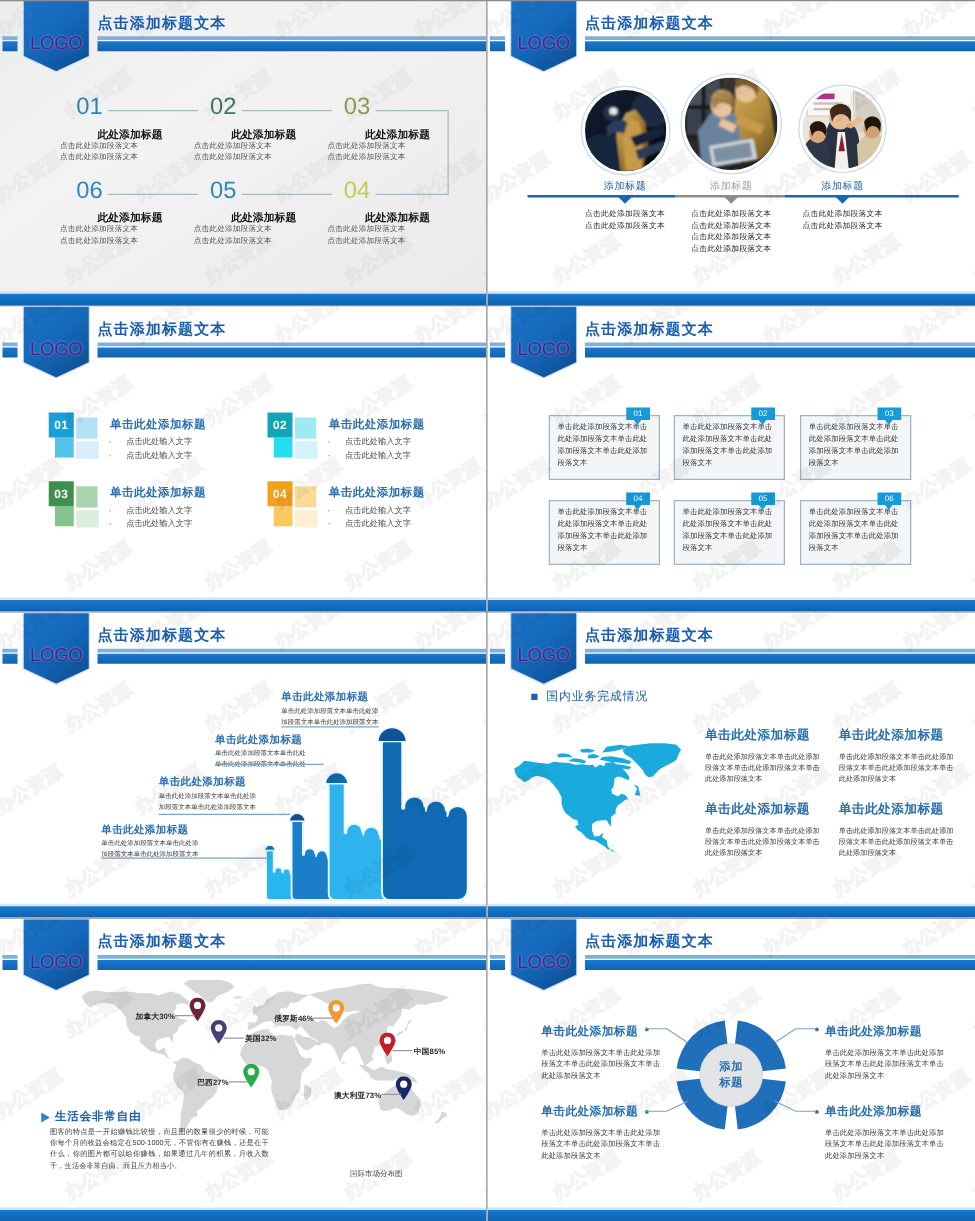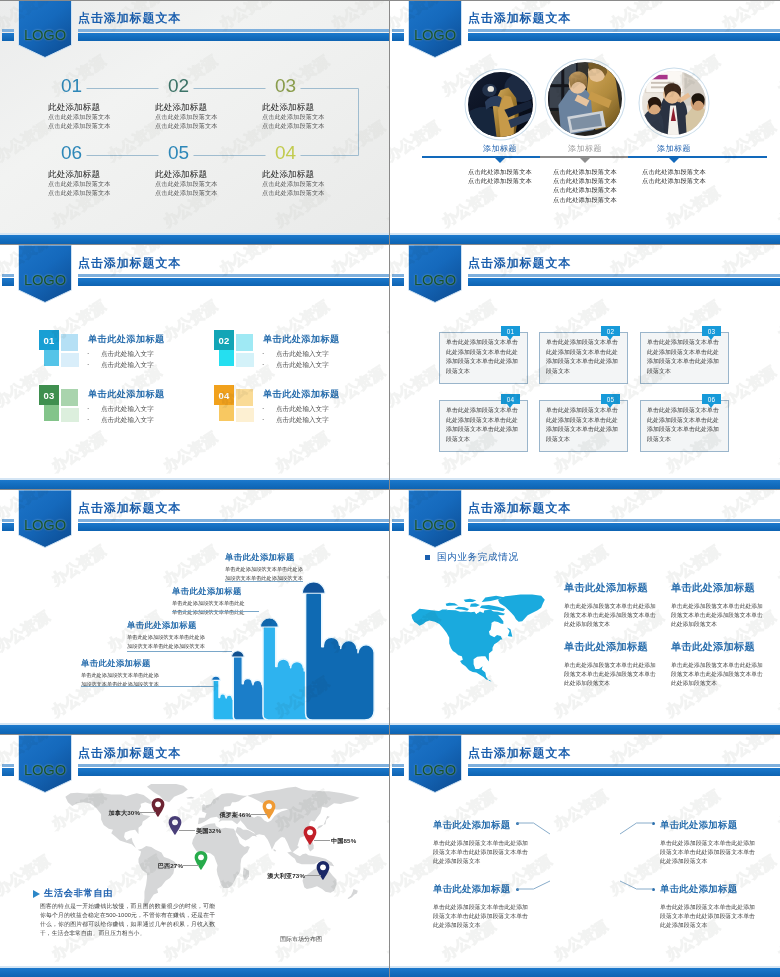--- a/index.html
+++ b/index.html
@@ -7,21 +7,21 @@
        font-family:"Liberation Sans",sans-serif;}
   .sheet{position:relative;width:780px;height:977px;overflow:hidden;background:#8a8a8a;}
   .slide{position:absolute;overflow:hidden;background:#fff;width:389px;height:244px;}
   .topline{position:absolute;left:0;top:0;width:780px;height:1px;background:#8a8a8a;z-index:30;}
   
   .wm{position:absolute;left:0;top:0;width:100%;height:100%;pointer-events:none;z-index:8;opacity:.5;mix-blend-mode:multiply;}
   
   .logo{position:absolute;left:18px;top:0;width:54px;height:58px;z-index:5;}
   .logo .txt{position:absolute;left:0;top:24px;width:54px;height:22px;
              display:flex;align-items:center;justify-content:center;
-             color:#14532d;font-size:14.8px;letter-spacing:-0.2px;font-weight:400;
+             color:#4c1d95;font-size:14.8px;letter-spacing:-0.2px;font-weight:400;
              text-shadow:0 0 2px rgba(255,255,255,.55),0 1px 1.2px rgba(0,45,95,.35);}
   .hdr-title{position:absolute;left:78px;top:11px;font-size:12px;font-weight:700;
              color:#1b5fae;letter-spacing:.9px;z-index:4;line-height:14px;}
   .hdr-bar{position:absolute;left:78px;top:33px;height:8px;right:0;
            background:linear-gradient(180deg,#1d79cc 0%,#1470c2 40%,#0e63b2 100%);z-index:2;}
   .hdr-bar-top{position:absolute;left:78px;top:29px;height:3px;right:0;background:#7fb0dd;z-index:2;}
   .hdr-tab{position:absolute;left:2px;top:33px;width:12px;height:8px;
            background:linear-gradient(180deg,#1d79cc,#0e63b2);z-index:2;}
   .hdr-tab-top{position:absolute;left:2px;top:29px;width:12px;height:3px;background:#7fb0dd;z-index:2;}
   .ftr{position:absolute;left:0;right:0;bottom:0px;height:9px;
@@ -30,21 +30,21 @@
 
   
   .sl1{background:#eeeeee;}
   .sl1 .wm{opacity:.30;}
   .bg1{position:absolute;inset:0;
        background:linear-gradient(145deg,#ebecec 0%,#f2f3f2 35%,#eeefee 65%,#e9eae9 100%);}
   .s1-lines{position:absolute;left:0;top:0;z-index:2;}
   .s1-grid{position:absolute;left:0;top:0;width:389px;height:244px;z-index:3;}
   .s1-cell{position:absolute;width:112px;}
   .s1-num{font-size:19px;font-weight:400;line-height:20px;font-family:"Liberation Sans",sans-serif;}
-  .s1-t{font-size:8.6px;font-weight:400;color:#151515;line-height:10px;margin-top:6px;letter-spacing:.1px;}
+  .s1-t{font-size:8.6px;font-weight:700;color:#151515;line-height:10px;margin-top:6px;letter-spacing:.1px;text-align:center;}
   .s1-p{font-size:6.1px;color:#555;line-height:6.9px;letter-spacing:0.15px;margin-top:2px;}
   
   .s2-wrap{position:absolute;left:0;top:0;width:390px;height:244px;z-index:3;}
   .s2-circ{position:absolute;border-radius:50%;overflow:hidden;
            box-shadow:0 0 0 2.5px #fff, 0 0 0 3.5px #c9dcea;}
   .s2-cap{position:absolute;text-align:center;font-size:8px;font-weight:400;letter-spacing:.5px;}
   .s2-rule{position:absolute;height:2px;}
   .s2-tri{position:absolute;width:0;height:0;border-left:6px solid transparent;border-right:6px solid transparent;}
   .s2-txt{position:absolute;font-size:6.2px;color:#2b2b2b;line-height:9.2px;text-align:center;letter-spacing:.2px;}
   
@@ -909,20 +909,30 @@
             <text x="0" y="294" transform="rotate(-32 0 294)">办公资源</text>
             <text x="112" y="294" transform="rotate(-32 112 294)">办公资源</text>
             <text x="224" y="294" transform="rotate(-32 224 294)">办公资源</text>
             <text x="336" y="294" transform="rotate(-32 336 294)">办公资源</text>
             <text x="448" y="294" transform="rotate(-32 448 294)">办公资源</text>
           </g>
         </svg></div>
 </div>
 
 <div class="slide" style="left:390px;top:735px;width:390px;height:242px;">
+  <div class="s8-donut"><svg width="92" height="92" viewBox="0 0 92 92">
+          <path d="M51.21 2.31A44 44 0 0 1 89.69 40.79L69.83 43.16A24 24 0 0 0 48.84 22.17Z" fill="#1f6fba"></path>
+          <path d="M89.69 51.21A44 44 0 0 1 51.21 89.69L48.84 69.83A24 24 0 0 0 69.83 48.84Z" fill="#1f6fba"></path>
+          <path d="M40.79 89.69A44 44 0 0 1 2.31 51.21L22.17 48.84A24 24 0 0 0 43.16 69.83Z" fill="#1f6fba"></path>
+          <path d="M2.31 40.79A44 44 0 0 1 40.79 2.31L43.16 22.17A24 24 0 0 0 22.17 43.16Z" fill="#1f6fba"></path>
+          <circle cx="46" cy="46" r="25" fill="#e3e4e6" stroke="#d7d8da" stroke-width="0.8"></circle>
+        </svg><div style="position: absolute; left: 0px; top: 0px; width: 92px; height: 92px; display: flex; flex-direction: column; align-items: center; justify-content: center; color: rgb(42, 111, 174); font-size: 9px; font-weight: 700; line-height: 13px; letter-spacing: 0.6px;">
+          <div>添加</div>
+          <div>标题</div>
+        </div></div>
   <div class="s8-grid">
         <div class="s8-b" style="left: 43px; top: 84px;">
           <div class="s8-bt">单击此处添加标题</div>
           <div class="s8-bp">
             <div>单击此处添加段落文本单击此处添加</div>
             <div>段落文本单击此处添加段落文本单击</div>
             <div>此处添加段落文本</div>
           </div>
         </div>
         <div class="s8-b" style="left: 270px; top: 84px;">

